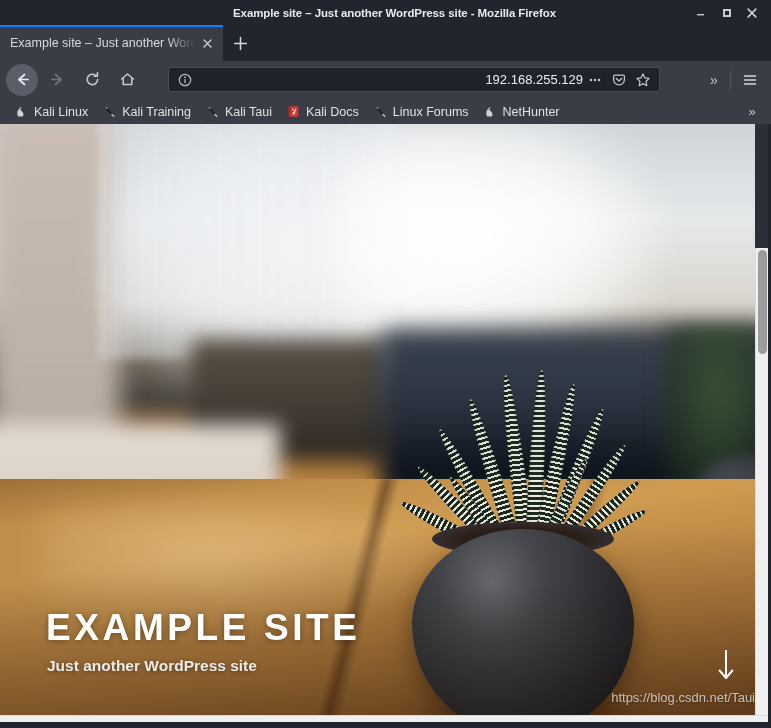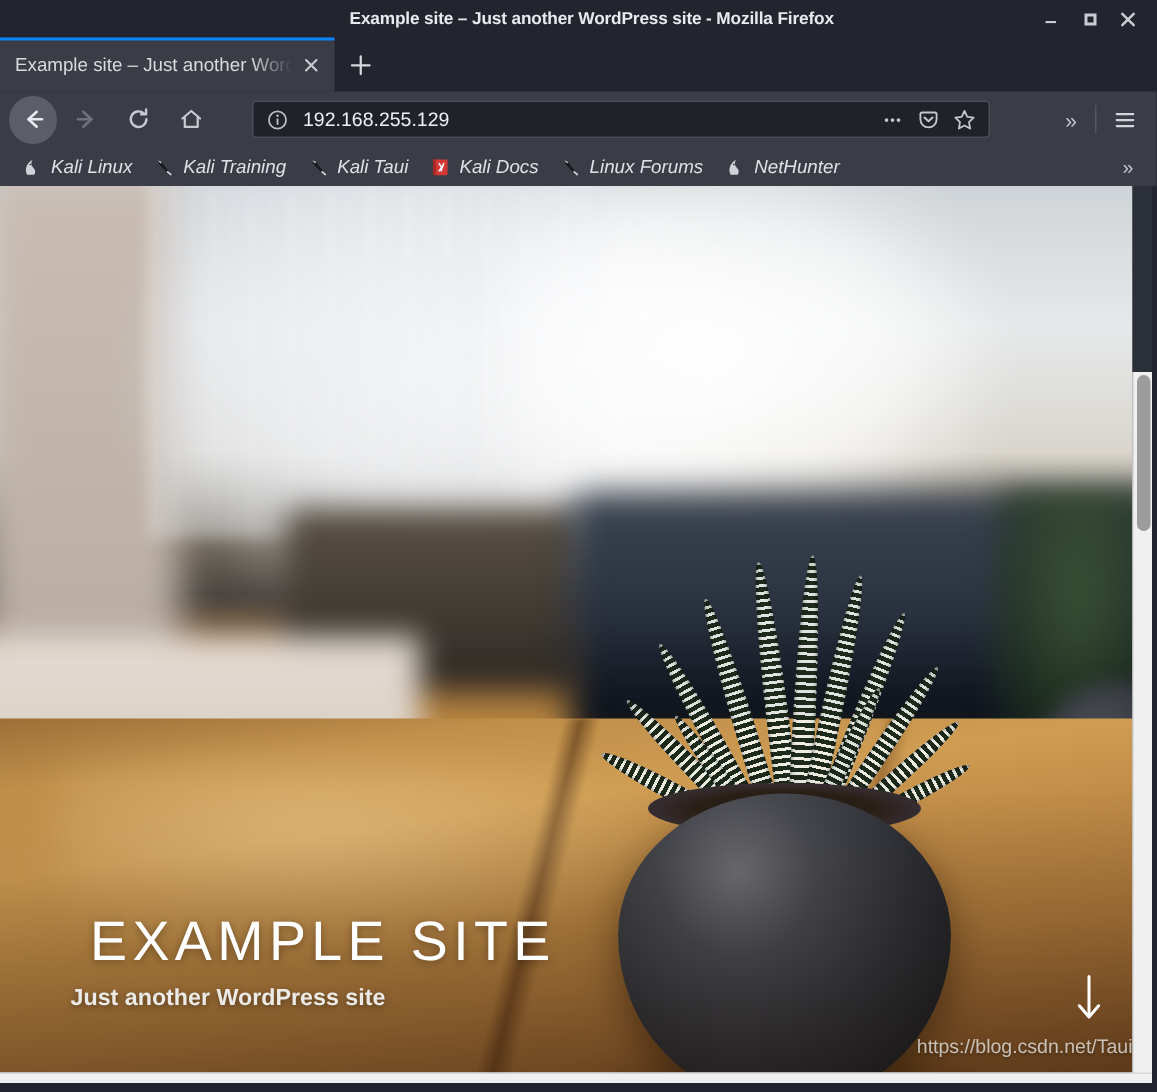--- a/index.html
+++ b/index.html
@@ -93,21 +93,21 @@
     display: flex; align-items: center;
     padding: 0 4px 0 8px;
   }
   .identity-icon {
     width: 16px; height: 16px; flex: 0 0 16px;
     display: flex; align-items: center; justify-content: center;
     color: #b9bcc4;
   }
   .url-text {
     flex: 1; font-size: 13px; color: #eceef1;
-    margin-left: 9px; white-space: nowrap; overflow: hidden;
+    margin-left: 9px; white-space: nowrap; overflow: hidden; text-align: right;
   }
   .url-icon {
     width: 24px; height: 22px;
     display: flex; align-items: center; justify-content: center;
     color: #c3c6cd;
   }
   .overflow-btn {
     position: absolute; right: 44px; top: 6px;
     width: 26px; height: 25px;
     display: flex; align-items: center; justify-content: center;
@@ -126,24 +126,23 @@
 
   
   .bookmarks {
     position: absolute; top: 98px; left: 0;
     width: 771px; height: 26px;
     background: #3a3d46;
     display: flex; align-items: center;
     padding-left: 8px;
   }
   .bm {
-    display: flex; align-items: center; gap: 5px;
+    display: flex; align-items: flex-end; gap: 5px;
     padding: 2px 6px; margin-right: 2px;
     white-space: nowrap;
-    font-style: italic;
   }
   .bm-label { font-size: 12.5px; color: #dfe1e6; }
   .bm-ico { width: 15px; height: 15px; flex: 0 0 15px; display:block; }
   .bm-overflow {
     position: absolute; right: 8px; top: 3px;
     width: 22px; height: 20px;
     display: flex; align-items: center; justify-content: center;
     color: #c3c6cd; font-size: 13px;
   }
 
@@ -271,22 +270,22 @@
     border-radius: 60% 60% 12% 12% / 88% 88% 6% 6%;
     box-shadow: inset 0 0 3px rgba(0,0,0,0.6);
   }
 
   
   .hero-dim {
     position: absolute; left: 0; bottom: 0; width: 755px; height: 190px;
     background: linear-gradient(to bottom, rgba(20,10,2,0) 0%, rgba(30,16,4,0.18) 60%, rgba(30,16,4,0.3) 100%);
   }
   .hero-title {
-    position: absolute; left: 60px; top: 485px;
-    font-size: 37px; font-weight: normal; color: #ffffff;
+    position: absolute; left: 46px; top: 485px;
+    font-size: 37px; font-weight: bold; color: #ffffff;
     letter-spacing: 3.6px; line-height: 1;
     text-shadow: 0 1px 6px rgba(0,0,0,0.35);
   }
   .hero-sub {
     position: absolute; left: 47px; top: 533px;
     font-size: 15.5px; color: #eceae6; font-weight: bold;
     text-shadow: 0 1px 5px rgba(0,0,0,0.4);
   }
   .scroll-arrow {
     position: absolute; left: 716px; top: 525px;

